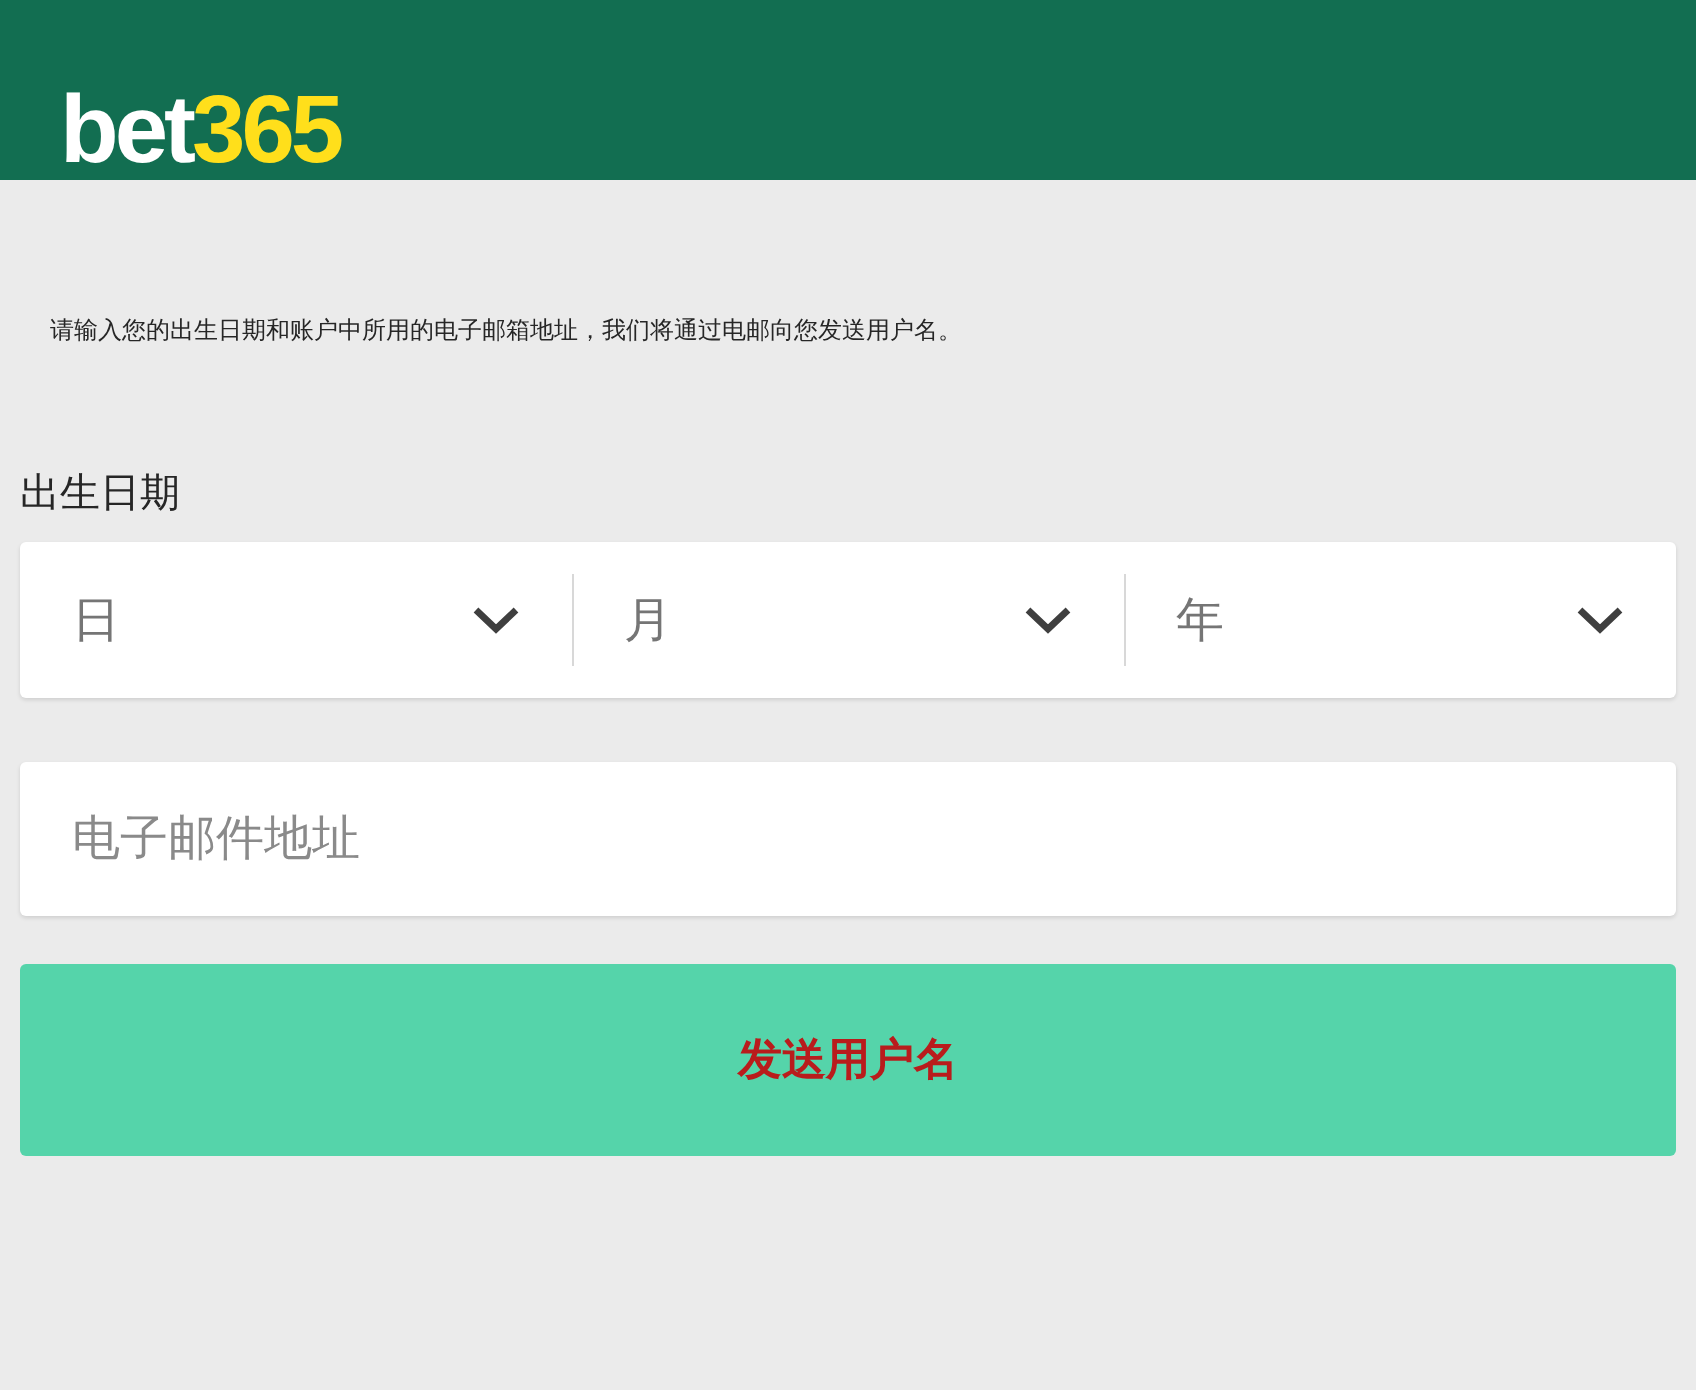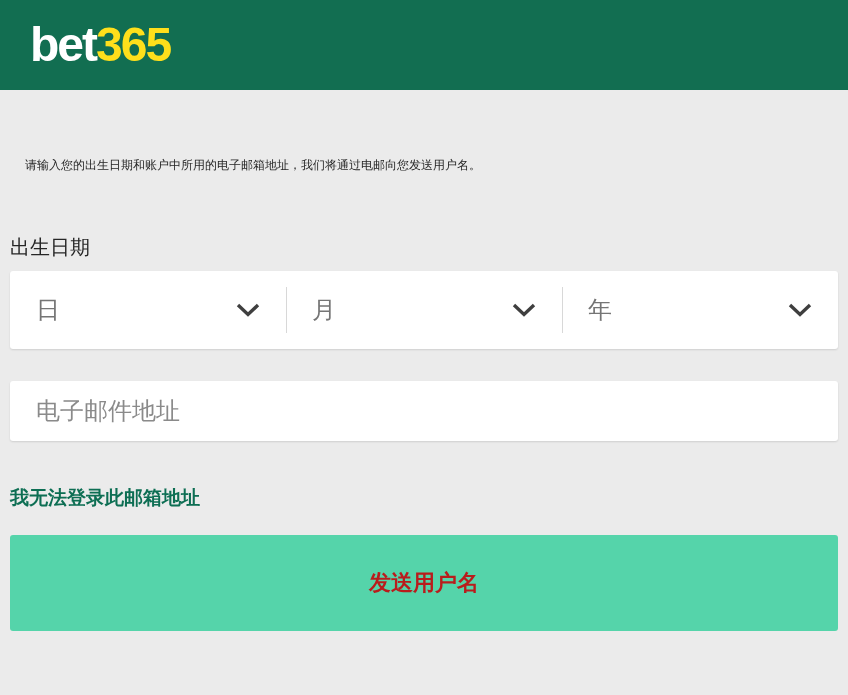--- a/index.html
+++ b/index.html
@@ -10,21 +10,21 @@
     background: #ebebeb;
     font-family: "Liberation Sans", "DejaVu Sans", sans-serif;
     overflow: hidden;
   }
 
   
   .header {
     height: 90px;
     background: #126e51;
     display: flex;
-    align-items: center;
+    align-items: flex-end;
     padding-left: 30px;
   }
   .logo {
     font-size: 48px;
     font-weight: 800;
     letter-spacing: -2px;
     line-height: 1;
     user-select: none;
   }
   .logo-bet { color: #ffffff; }
@@ -93,21 +93,21 @@
     color: #757575;
   }
   .chev {
     width: 24px;
     height: 14px;
     flex: 0 0 auto;
   }
 
   .email-box {
     margin-top: 32px;
-    height: 60px;
+    height: 77px;
     display: flex;
     align-items: center;
   }
   .email-input {
     width: 100%;
     height: 100%;
     border: none;
     outline: none;
     background: transparent;
     padding: 0 26px;
@@ -177,17 +177,16 @@
       <svg class="chev" viewBox="0 0 24 14">
         <polyline points="2,2 12,11.5 22,2" fill="none" stroke="#3f3f3f" stroke-width="3.4"></polyline>
       </svg>
     </div>
   </div>
 
   <div class="card email-box">
     <input class="email-input" type="text" placeholder="电子邮件地址" style="">
   </div>
 
-  <a class="cant-access-link" href="#">我无法登录此邮箱地址</a>
 
   <button class="submit-button">发送用户名</button>
 
 </div>
 
 </body></html>

